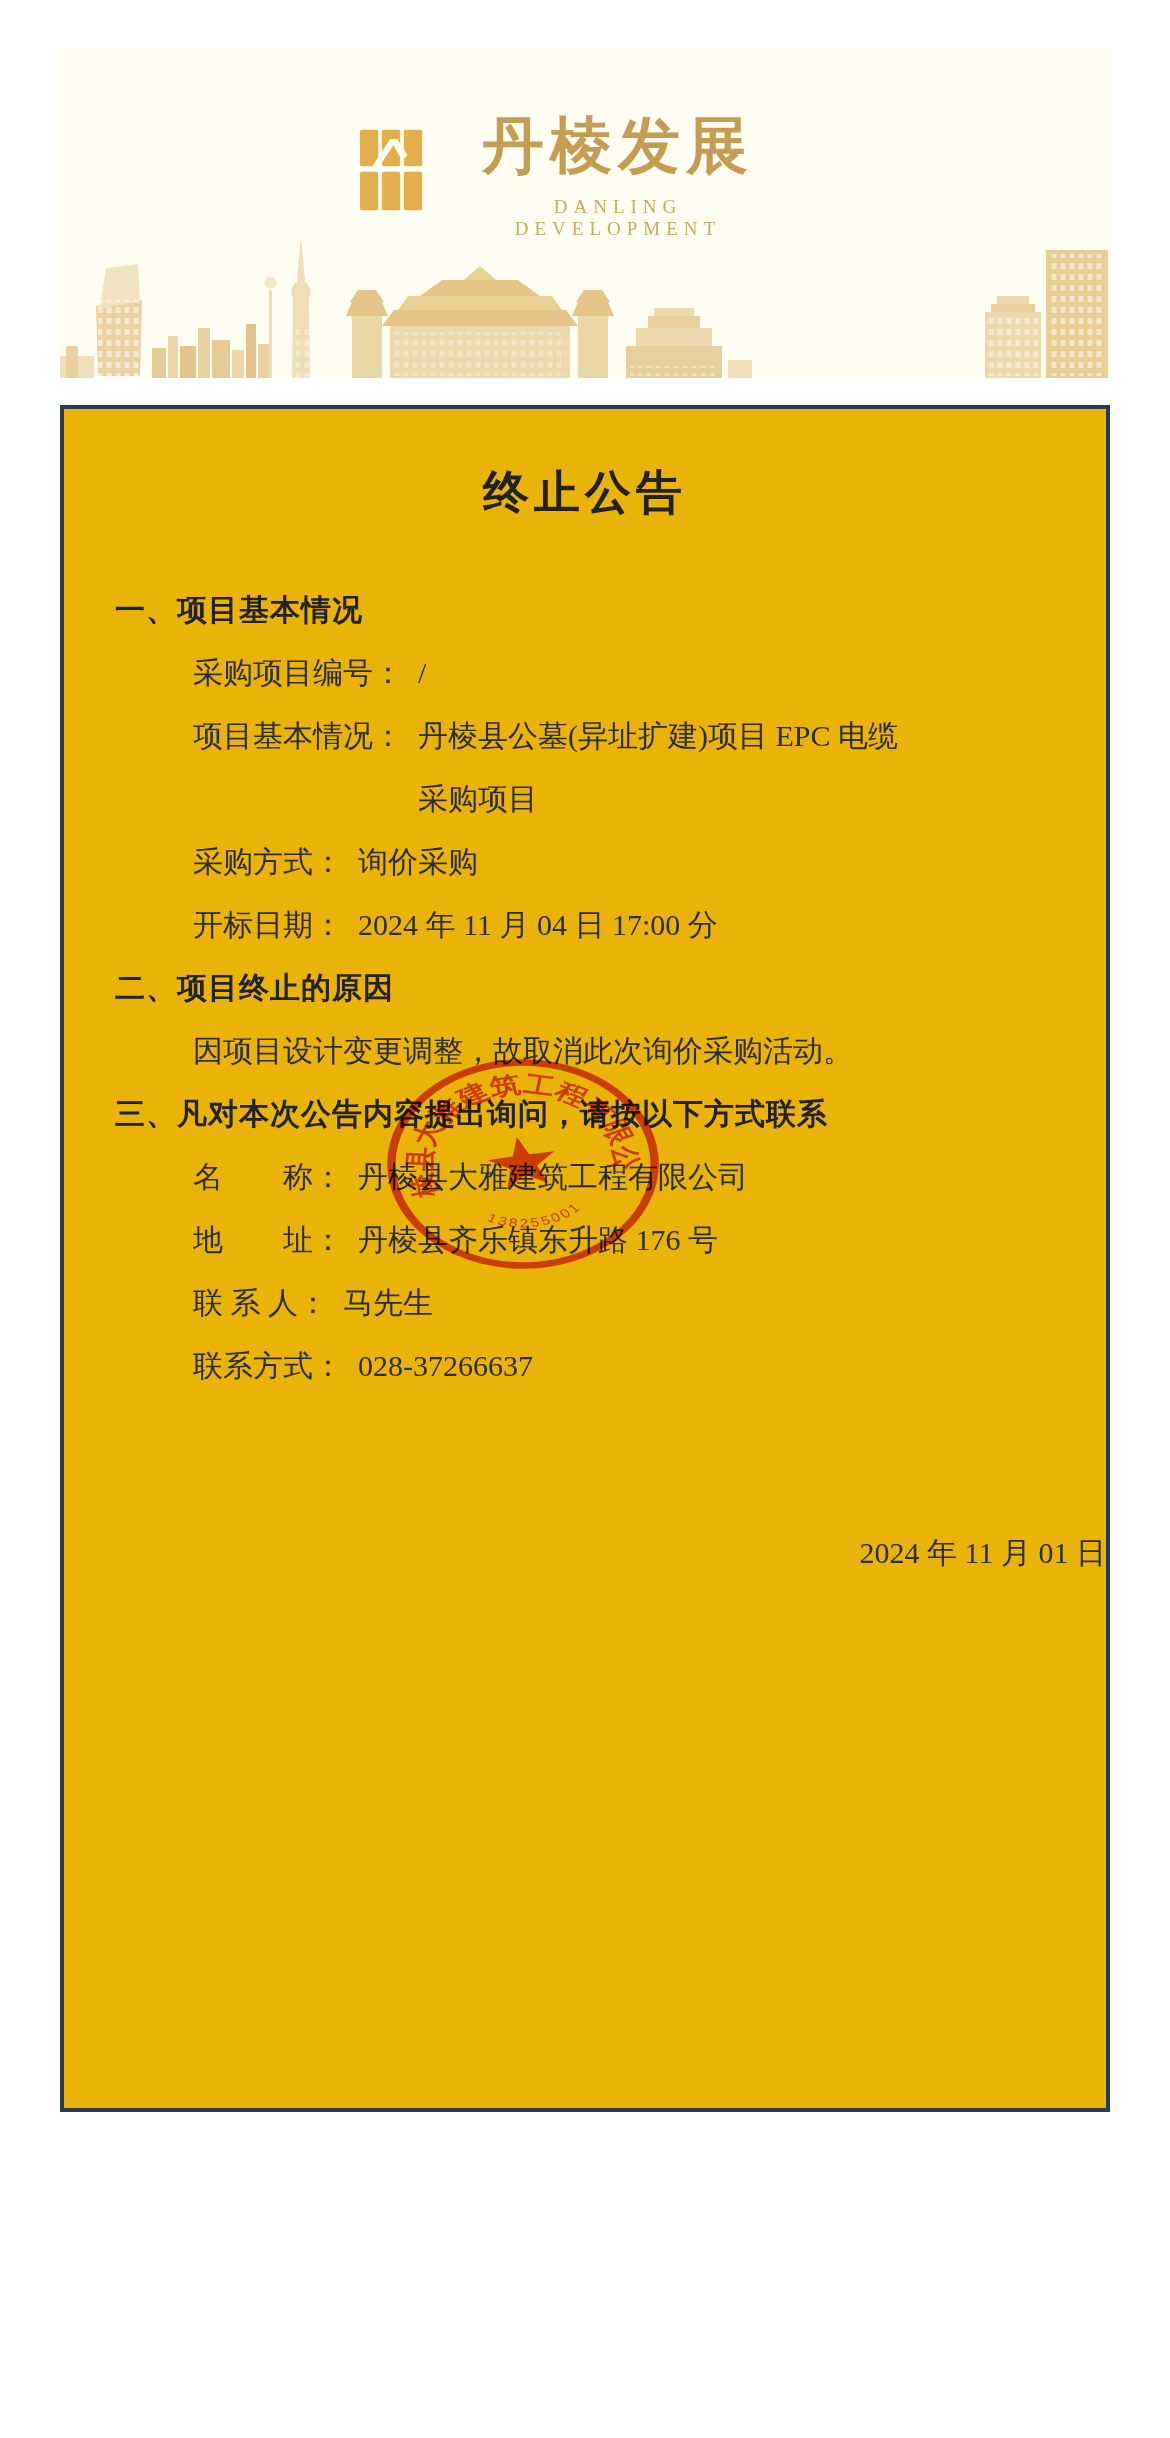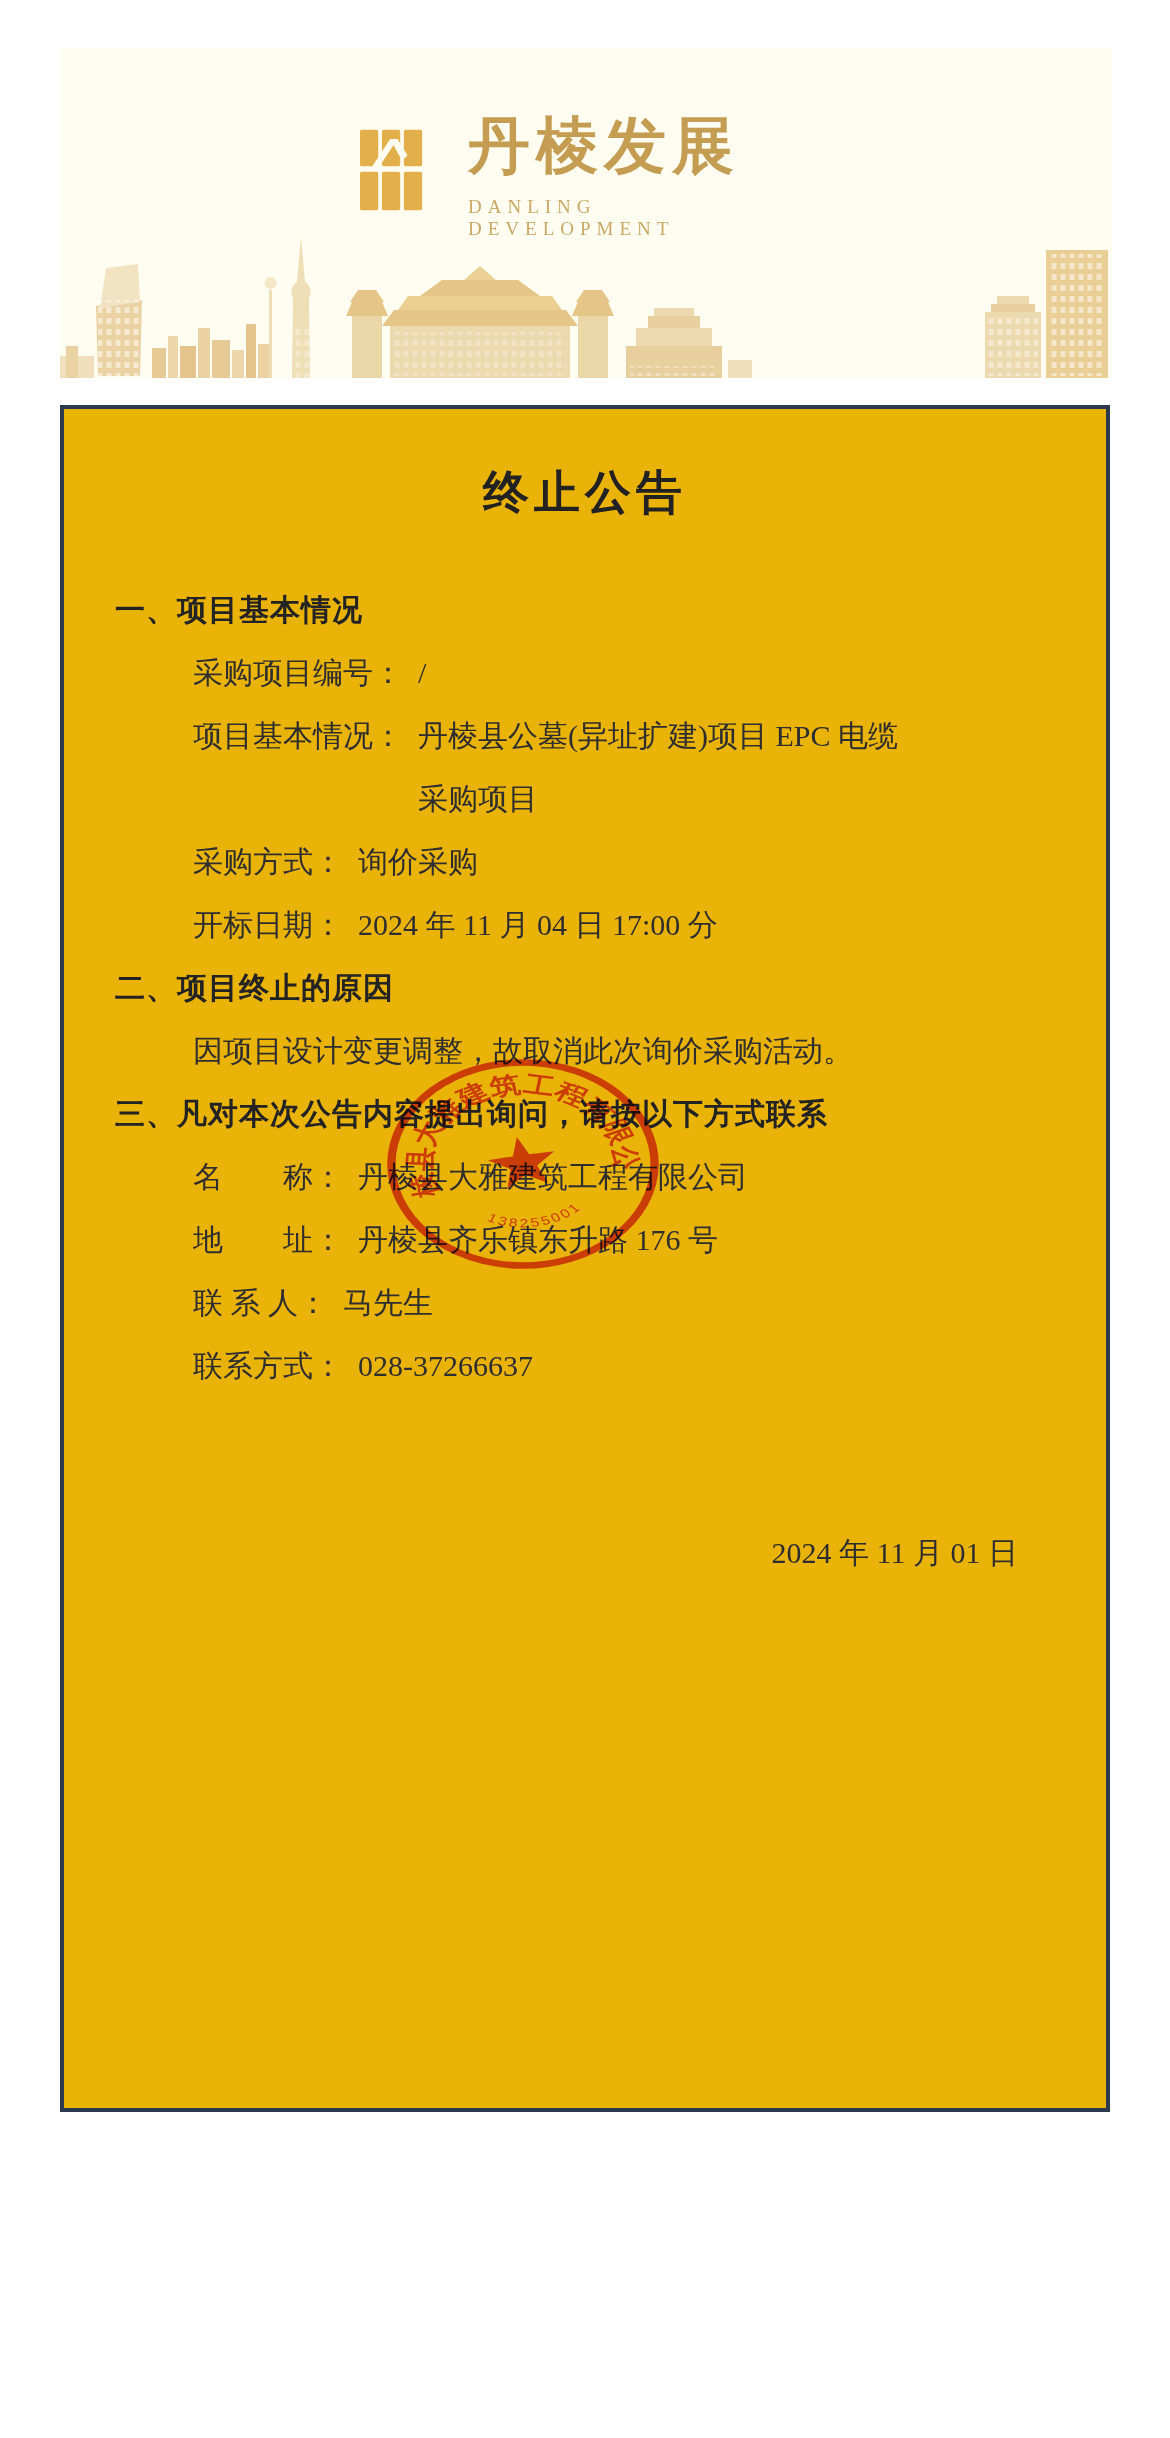--- a/index.html
+++ b/index.html
@@ -12,21 +12,21 @@
     font-family:"Liberation Serif","DejaVu Serif",serif;
     color:#2e2e2e;
   }
   
   .header-card{
     position:absolute;left:60px;top:48px;width:1052px;height:330px;
     background:#FFFDF1;
   }
   .brand-group{position:absolute;left:0;top:0;width:100%;height:180px;}
   .brand-logo{position:absolute;left:300px;top:78px;width:64px;height:88px;}
-  .brand-text{position:absolute;left:408px;top:62px;width:300px;}
+  .brand-text{position:absolute;left:408px;top:62px;width:300px;text-align:center;}
   .brand-cn{
     font-size:62px;line-height:72px;font-weight:bold;letter-spacing:6px;
     color:#C59D52;font-family:"Liberation Serif","DejaVu Serif",serif;
   }
   .brand-en{
     margin-top:14px;font-size:19px;letter-spacing:6px;color:#CBA866;
     font-family:"Liberation Serif","DejaVu Serif",serif;
   }
   .skyline{position:absolute;left:0;bottom:0;width:1052px;height:150px;}
   
@@ -43,21 +43,21 @@
   .sec-heading{
     margin-left:51px;font-weight:bold;color:#232323;
     font-family:"Liberation Sans","DejaVu Sans",sans-serif;
     letter-spacing:1px;
   }
   .field-row{margin-left:129px;display:flex;align-items:flex-start;gap:15px;}
   .lbl{white-space:pre;}
   .val-block{display:block;}
   .val-block span{display:block;}
   .body-text{margin-left:129px;}
-  .date-line{margin-top:124px;padding-right:88px;text-align:right;}
+  .date-line{margin-top:124px;text-align:right;}
   
   .seal{
     position:absolute;left:383px;top:1056px;width:280px;height:216px;
     mix-blend-mode:multiply;opacity:0.88;pointer-events:none;
   }
   
   .end-footer{
     position:absolute;left:0;top:2352px;width:100%;
     text-align:center;font-size:40px;font-weight:bold;letter-spacing:4px;
     color:#1c1c1c;font-family:"Liberation Sans","DejaVu Sans",sans-serif;

